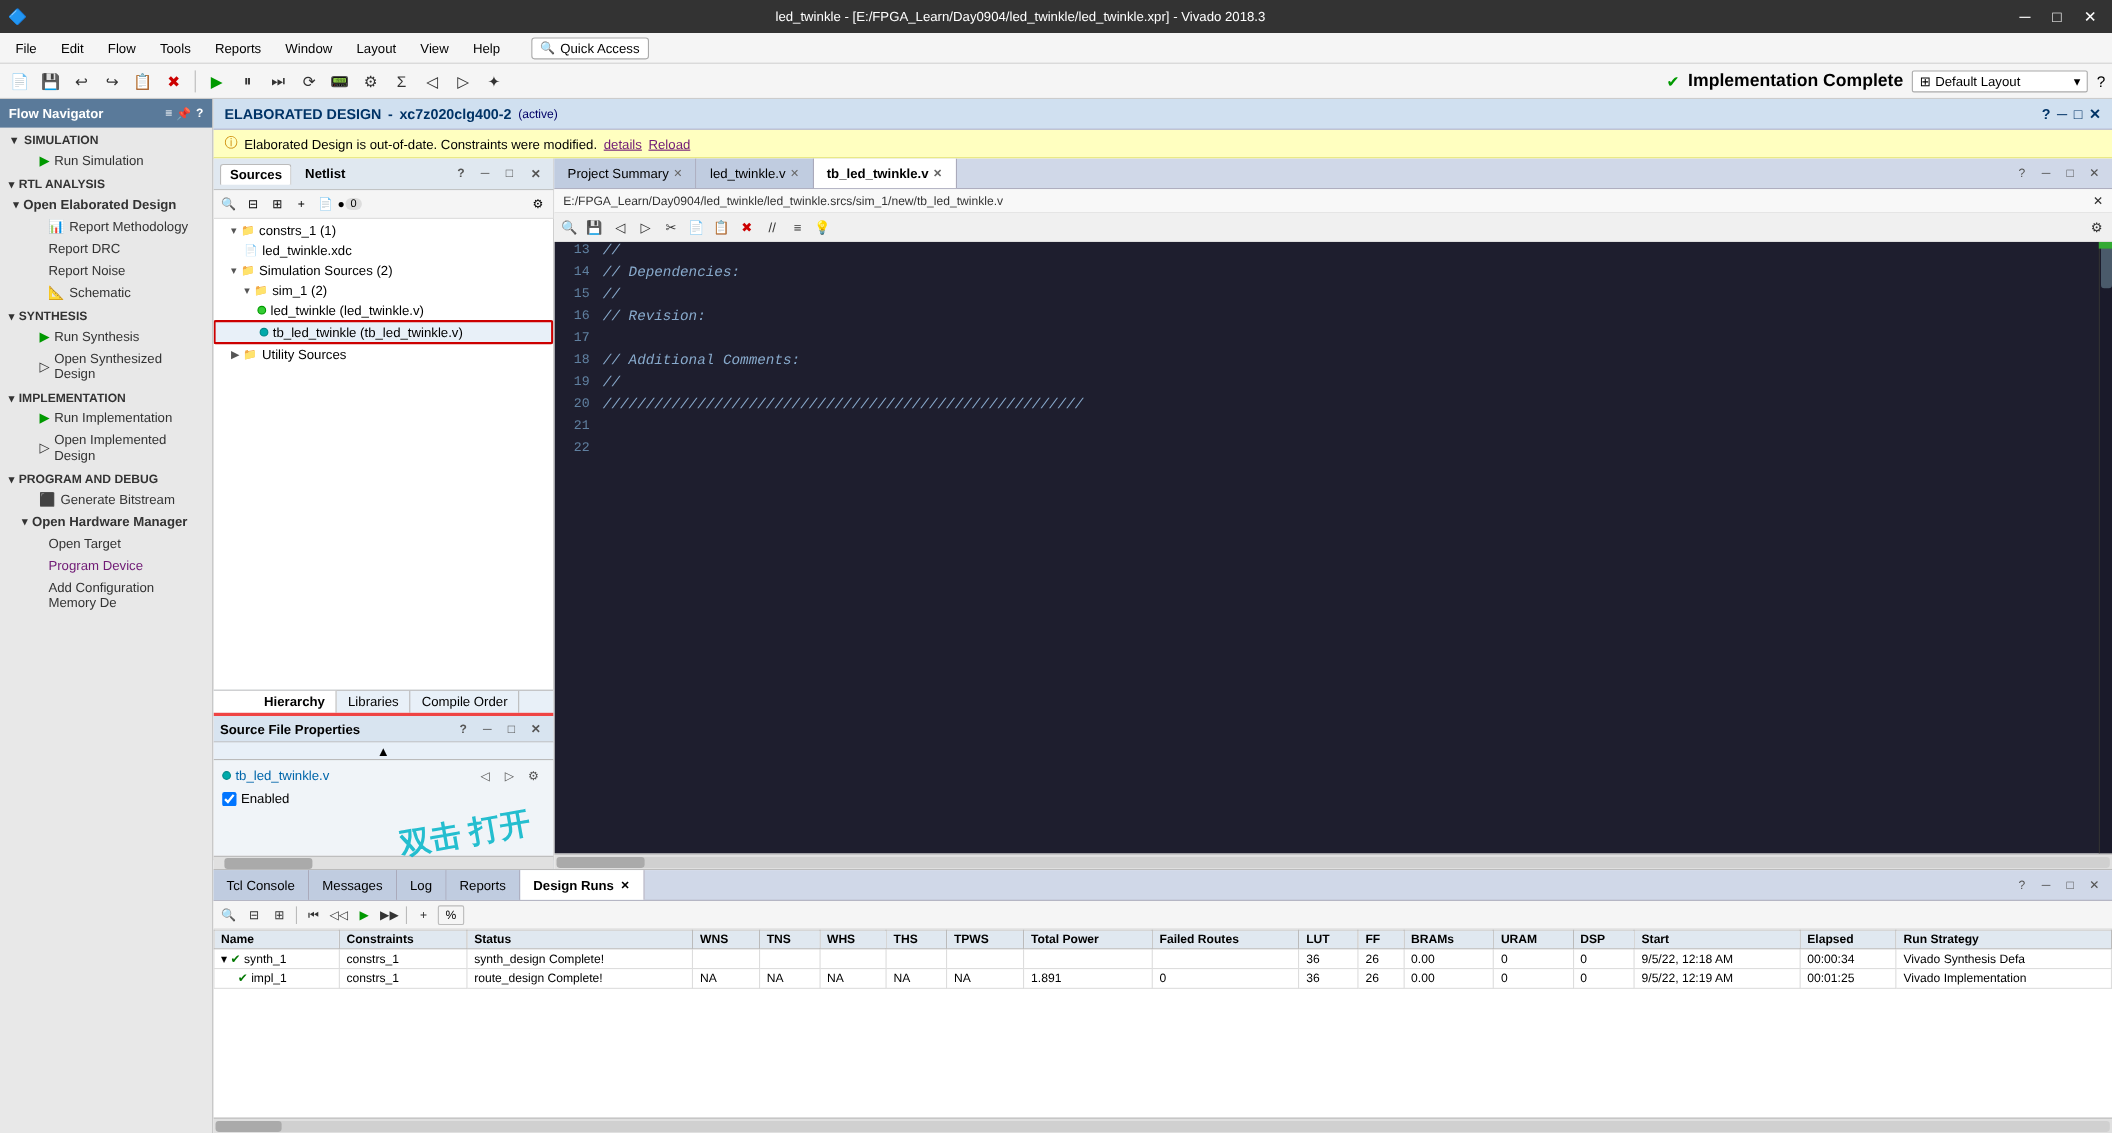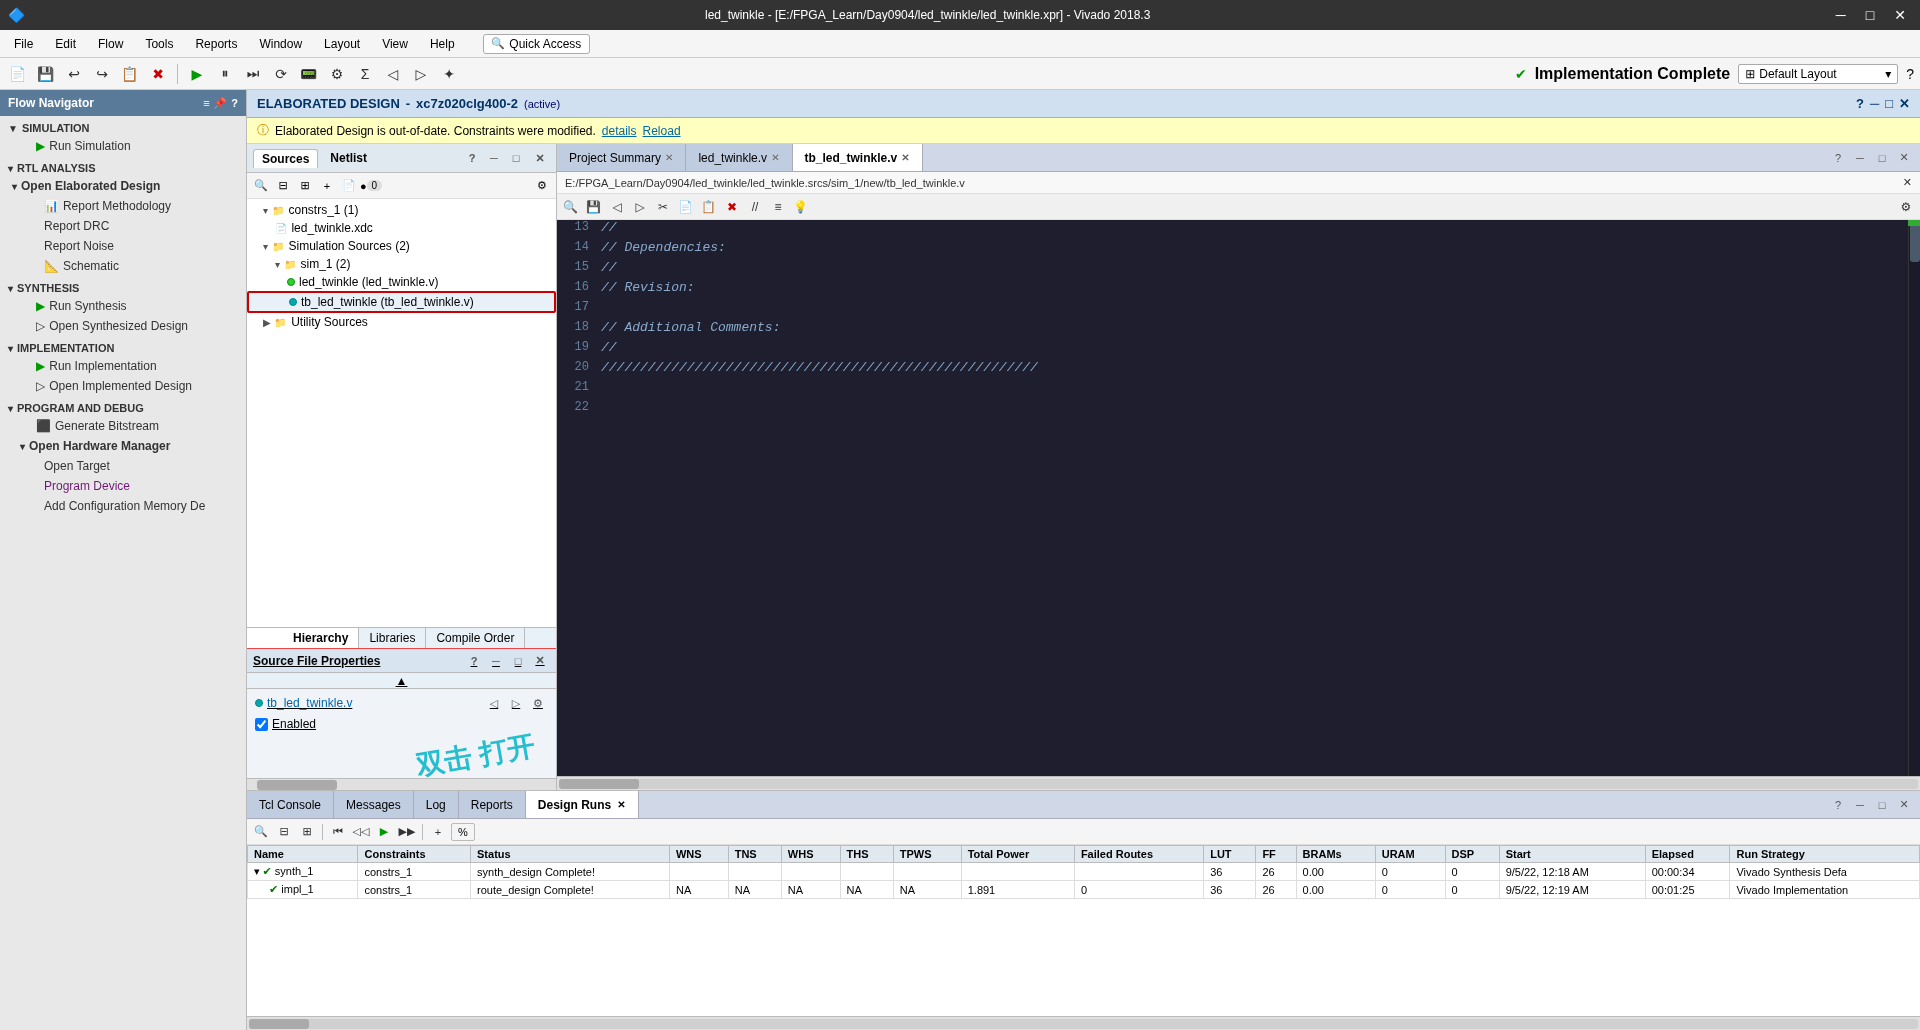--- a/index.html
+++ b/index.html
@@ -83,21 +83,21 @@
 
     
     #main {
       display: flex;
       height: calc(1030px - 30px - 28px - 32px);
       position: relative;
     }
 
     
     #flow-nav {
-      width: 247px;
+      width: 194px;
       background: #e8e8e8;
       border-right: 1px solid #bbb;
       display: flex;
       flex-direction: column;
       overflow: hidden;
       flex-shrink: 0;
     }
     .nav-header {
       background: #5a7a9a;
       color: #fff;
@@ -172,21 +172,21 @@
       background: #ffffc0;
       border-bottom: 1px solid #e0e070;
       padding: 3px 10px;
       font-size: 12px;
       display: flex;
       align-items: center;
       gap: 6px;
       height: 26px;
     }
     .warn-icon { color: #cc8800; }
-    .warn-link { color: #0369a1; text-decoration: underline; cursor: pointer; }
+    .warn-link { color: #701a75; text-decoration: underline; cursor: pointer; }
 
     
     #mid-section {
       display: flex;
       flex: 1;
       overflow: hidden;
     }
 
     
     #sources-panel {
@@ -235,23 +235,22 @@
     .tree-indent-1 { padding-left: 16px; }
     .tree-indent-2 { padding-left: 28px; }
     .tree-indent-3 { padding-left: 40px; }
     .tree-dot-green { width: 8px; height: 8px; border-radius: 50%; background: #33cc33; border: 1px solid #009900; flex-shrink: 0; }
     .tree-dot-teal { width: 8px; height: 8px; border-radius: 50%; background: #00aaaa; border: 1px solid #008888; flex-shrink: 0; }
     .tree-file-icon { color: #888; font-size: 10px; }
     .arrow-sm { font-size: 10px; color: #555; }
 
     
     .src-file-props {
-      border-top: 1px solid #ef4444;
+      border-top: 3px solid #ef4444;
       background: #f0f4f8;
-      text-decoration: underline;
     }
     .sfp-header {
       background: #d8e4f0;
       border-bottom: 1px solid #bbb;
       padding: 2px 6px;
       font-size: 12px;
       font-weight: bold;
       height: 24px;
       display: flex;
       align-items: center;

